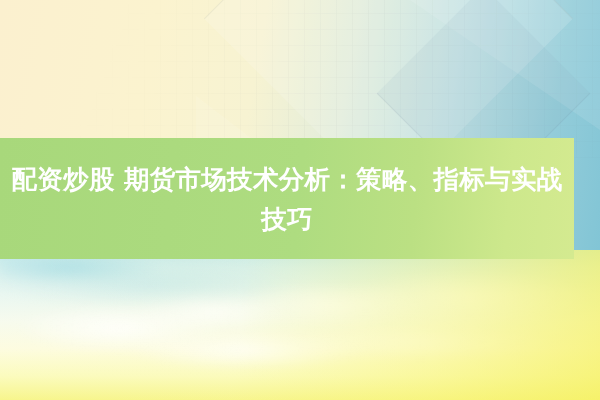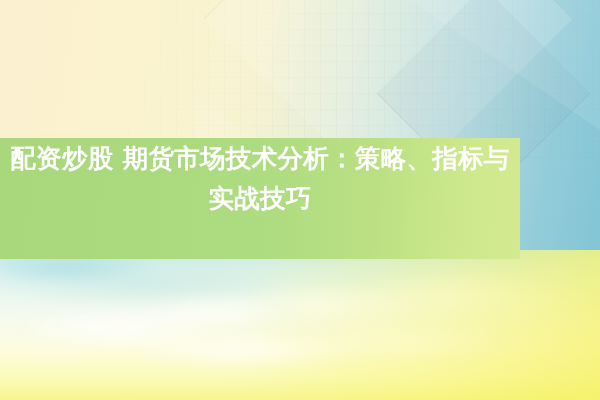--- a/index.html
+++ b/index.html
@@ -134,31 +134,32 @@
     -webkit-mask-image: linear-gradient(110deg, rgba(0,0,0,0) 18%, rgba(0,0,0,0.85) 58%, rgba(0,0,0,0.35) 100%);
     mask-image: linear-gradient(110deg, rgba(0,0,0,0) 18%, rgba(0,0,0,0.85) 58%, rgba(0,0,0,0.35) 100%);
   }
 
   
 
   #title-band {
     position: absolute;
     left: 0;
     top: 138px;
-    width: 520px;
+    width: 574px;
     height: 121px;
     background:
       linear-gradient(95deg,
         #a8d87b 0%,
         #abda7e 30%,
         #aedc80 52%,
         #bbe083 72%,
         #cde88c 88%,
         #d4ea90 100%);
     display: flex;
+    align-items: center;
     justify-content: center;
     box-sizing: border-box;
     padding: 0 10px;
     z-index: 3;
   }
 
   #title-text {
     margin: 0;
     width: 100%;
     text-align: center;

